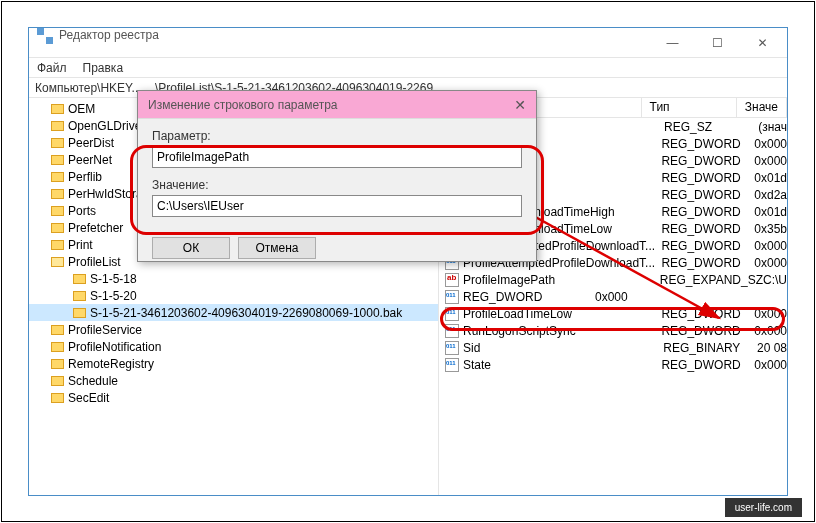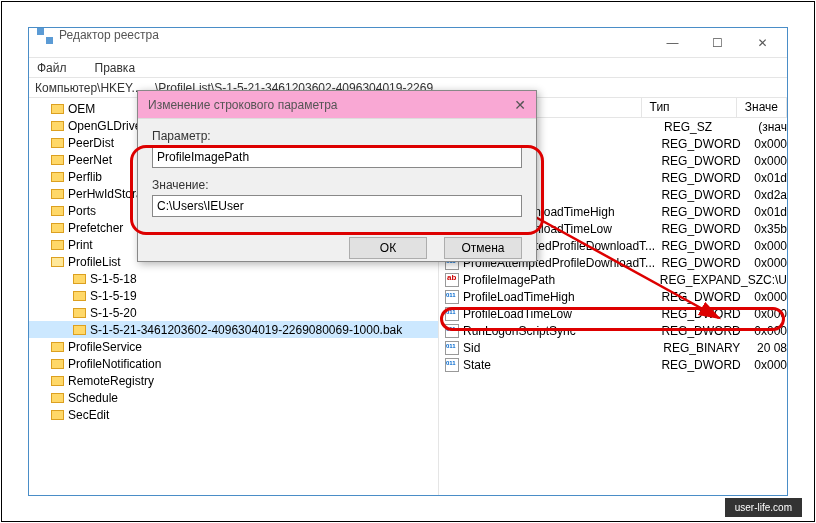--- a/index.html
+++ b/index.html
@@ -6,21 +6,21 @@
 body{background:#fff;width:816px;height:523px;position:relative;overflow:hidden}
 .outer{border:1px solid #000;width:814px;height:521px;position:absolute;top:1px;left:1px;background:#fff}
 .window{position:absolute;top:25px;left:26px;right:26px;bottom:25px;border:1px solid #4a8dc7;background:#fff}
 .titlebar{height:30px;display:flex;padding:0 2px;background:#fff;border-bottom:1px solid #e5e5e5}
 .titlebar .icon{width:16px;height:16px;margin:0 6px;position:relative}
 .titlebar .icon::before{content:"";position:absolute;width:7px;height:7px;background:#5b9bd5;top:0;left:0}
 .titlebar .icon::after{content:"";position:absolute;width:7px;height:7px;background:#5b9bd5;top:9px;left:9px}
 .titlebar .title{color:#555;flex:1}
 .winbtns{display:flex;height:100%}
 .winbtn{width:45px;display:flex;align-items:center;justify-content:center;color:#555}
-.menubar{height:20px;display:flex;align-items:center;padding:0 8px;gap:28px;border-bottom:1px solid #e5e5e5}
+.menubar{height:20px;display:flex;align-items:center;padding:0 8px;gap:16px;border-bottom:1px solid #e5e5e5}
 .menubar span{color:#333;cursor:default}
 .addressbar{height:20px;border-bottom:1px solid #e5e5e5;display:flex;align-items:center;padding:0 6px;color:#333;white-space:nowrap;overflow:hidden}
 .content{display:flex;height:calc(100% - 70px);position:relative}
 .tree{width:410px;border-right:1px solid #e5e5e5;overflow:hidden;padding-top:2px}
 .tree-item{height:17px;display:flex;align-items:center;white-space:nowrap}
 .folder{width:13px;height:10px;background:#ffd868;border:1px solid #dca020;margin-right:4px;flex-shrink:0}
 .folder.open{background:#ffe89a}
 .tree-item.sel{background:#cce8ff}
 .ind1{padding-left:22px}
 .ind2{padding-left:44px}
@@ -39,21 +39,21 @@
 .list-row .col-type{width:132px}
 .list-row .col-data{flex:1}
 .hilite-row{position:absolute;border:3px solid #d00;border-radius:12px;left:411px;right:2px;top:209px;height:24px;z-index:5}
 .dialog{position:absolute;top:62px;left:108px;width:400px;height:172px;background:#f0f0f0;border:1px solid #888;box-shadow:2px 2px 8px rgba(0,0,0,.3);z-index:10}
 .dlg-title{height:28px;display:flex;align-items:center;padding:0 10px;color:#555;background:#f9a8d4;border-bottom:1px solid #ddd}
 .dlg-title span:first-child{flex:1}
 .dlg-close{font-size:14px;cursor:default}
 .dlg-body{padding:10px 14px}
 .dlg-label{color:#333;margin-bottom:3px}
 .dlg-input{width:100%;height:22px;border:1px solid #888;padding:0 4px;background:#fff;margin-bottom:10px}
-.dlg-btns{display:flex;justify-content:flex-end;gap:17px;padding:0 14px}
+.dlg-btns{display:flex;gap:8px;padding:0 14px}
 .dlg-btn{width:78px;height:22px;background:#e1e1e1;border:1px solid #adadad;cursor:default;display:flex;align-items:center;justify-content:center}
 .dlg-hilite{position:absolute;border:3px solid #d00;border-radius:16px;left:-8px;top:54px;right:-8px;height:90px;z-index:11;pointer-events:none}
 .arrow{position:absolute;z-index:8;pointer-events:none}
 .watermark{position:absolute;right:14px;bottom:6px;background:#333;color:#fff;padding:4px 10px;font-size:10px;z-index:50}
 </style>
 </head>
 <body>
 
 <div class="outer">
 <div class="window">
@@ -113,24 +113,20 @@
             <div class="folder"></div>
             <span>Print</span>
           </div>
           <div class="tree-item ind1">
             <div class="folder open"></div>
             <span>ProfileList</span>
           </div>
           <div class="tree-item ind2">
             <div class="folder"></div>
             <span>S-1-5-18</span>
-          </div>
-          <div class="tree-item ind2">
-            <div class="folder"></div>
-            <span>S-1-5-19</span>
           </div>
           <div class="tree-item ind2">
             <div class="folder"></div>
             <span>S-1-5-20</span>
           </div>
           <div class="tree-item ind2 sel">
             <div class="folder"></div>
             <span>S-1-5-21-3461203602-4096304019-2269080069-1000.bak</span>
           </div>
           <div class="tree-item ind1">
@@ -216,21 +212,20 @@
               <div class="col-data">0x000</div>
             </div>
             <div class="list-row">
               <div class="val-icon str"></div>
               <div class="col-name">ProfileImagePath</div>
               <div class="col-type">REG_EXPAND_SZ</div>
               <div class="col-data">C:\U</div>
             </div>
             <div class="list-row">
               <div class="val-icon bin"></div>
-              <div class="col-name">ProfileLoadTimeHigh</div>
               <div class="col-type">REG_DWORD</div>
               <div class="col-data">0x000</div>
             </div>
             <div class="list-row">
               <div class="val-icon bin"></div>
               <div class="col-name">ProfileLoadTimeLow</div>
               <div class="col-type">REG_DWORD</div>
               <div class="col-data">0x000</div>
             </div>
             <div class="list-row">

